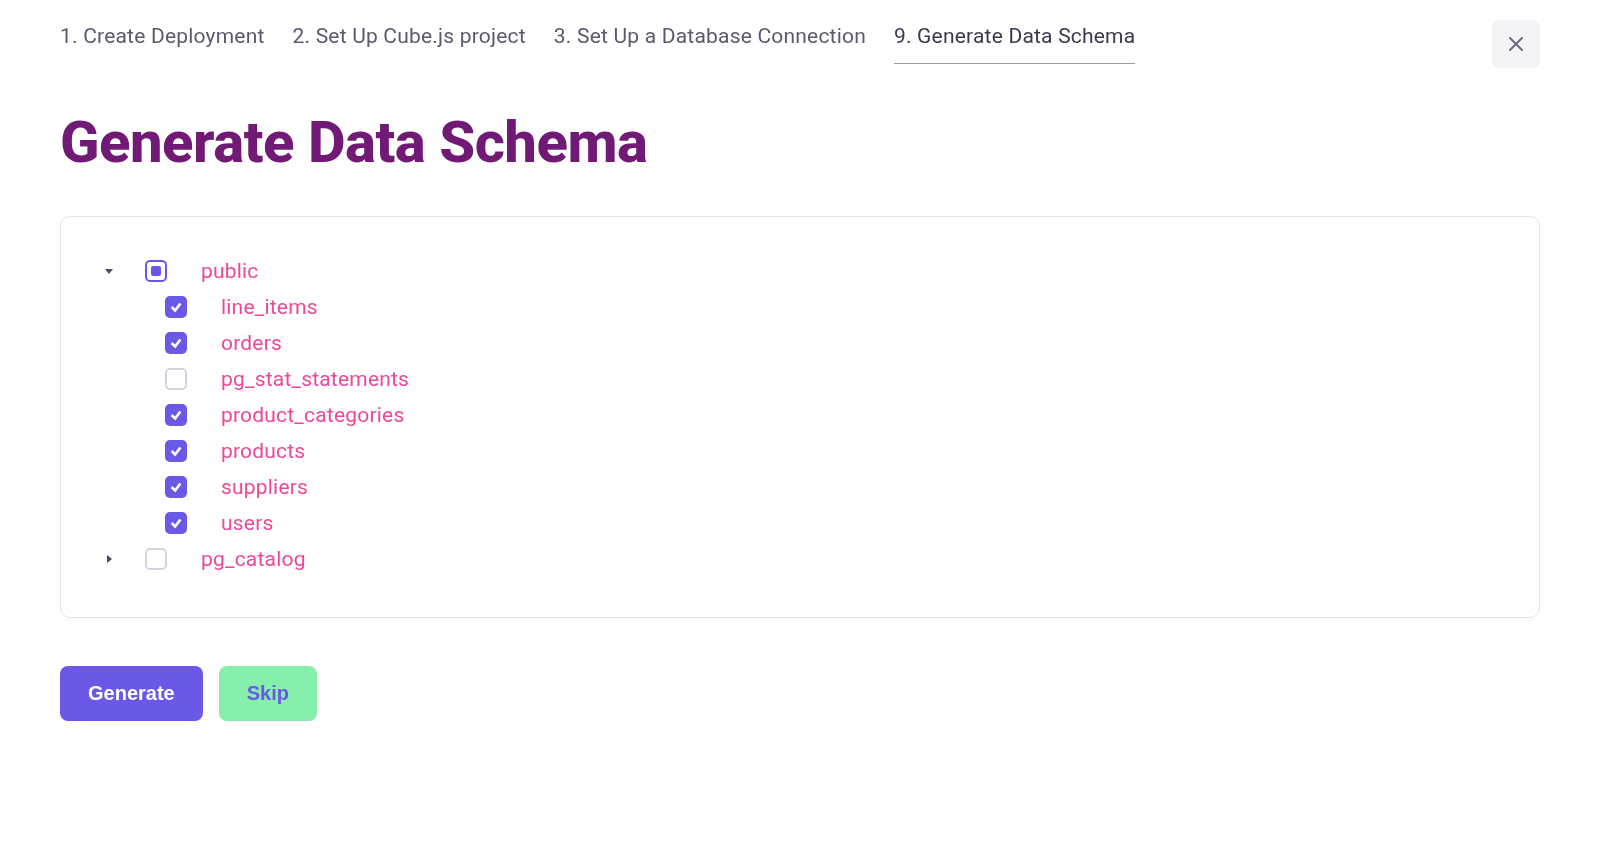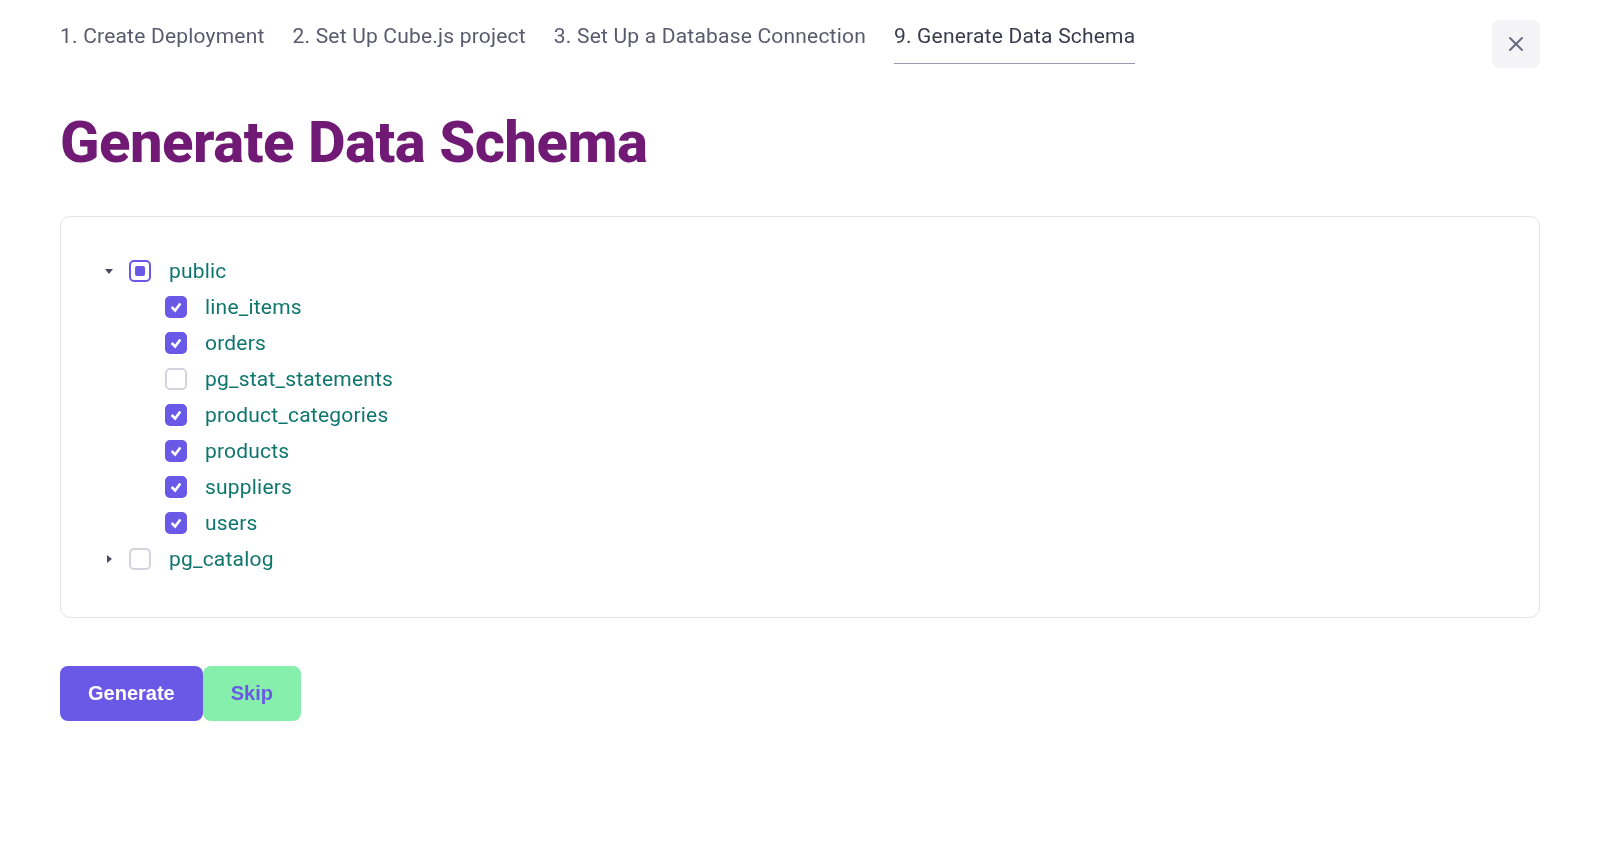--- a/index.html
+++ b/index.html
@@ -58,24 +58,24 @@
     }
     .tree-panel {
       border: 1px solid #e4e4ea;
       border-radius: 10px;
       padding: 36px 40px 40px 40px;
       margin-bottom: 48px;
     }
     .tree-row {
       display: flex;
       align-items: center;
-      gap: 12px;
+      gap: 28px;
       padding: 6px 0;
       font-size: 21px;
-      color: #0f766e;
+      color: #ec4899;
     }
     .tree-row.child {
       padding-left: 64px;
     }
     .caret {
       width: 16px;
       height: 16px;
       display: inline-flex;
       align-items: center;
       justify-content: center;
@@ -116,20 +116,21 @@
       stroke: #ffffff;
       stroke-width: 3;
       fill: none;
     }
     .tree-label {
       margin-left: 6px;
       letter-spacing: 0.2px;
     }
     .actions {
       display: flex;
+      gap: 16px;
     }
     .btn {
       padding: 16px 28px;
       border-radius: 8px;
       font-size: 20px;
       font-weight: 600;
       cursor: pointer;
       border: none;
     }
     .btn-primary {

